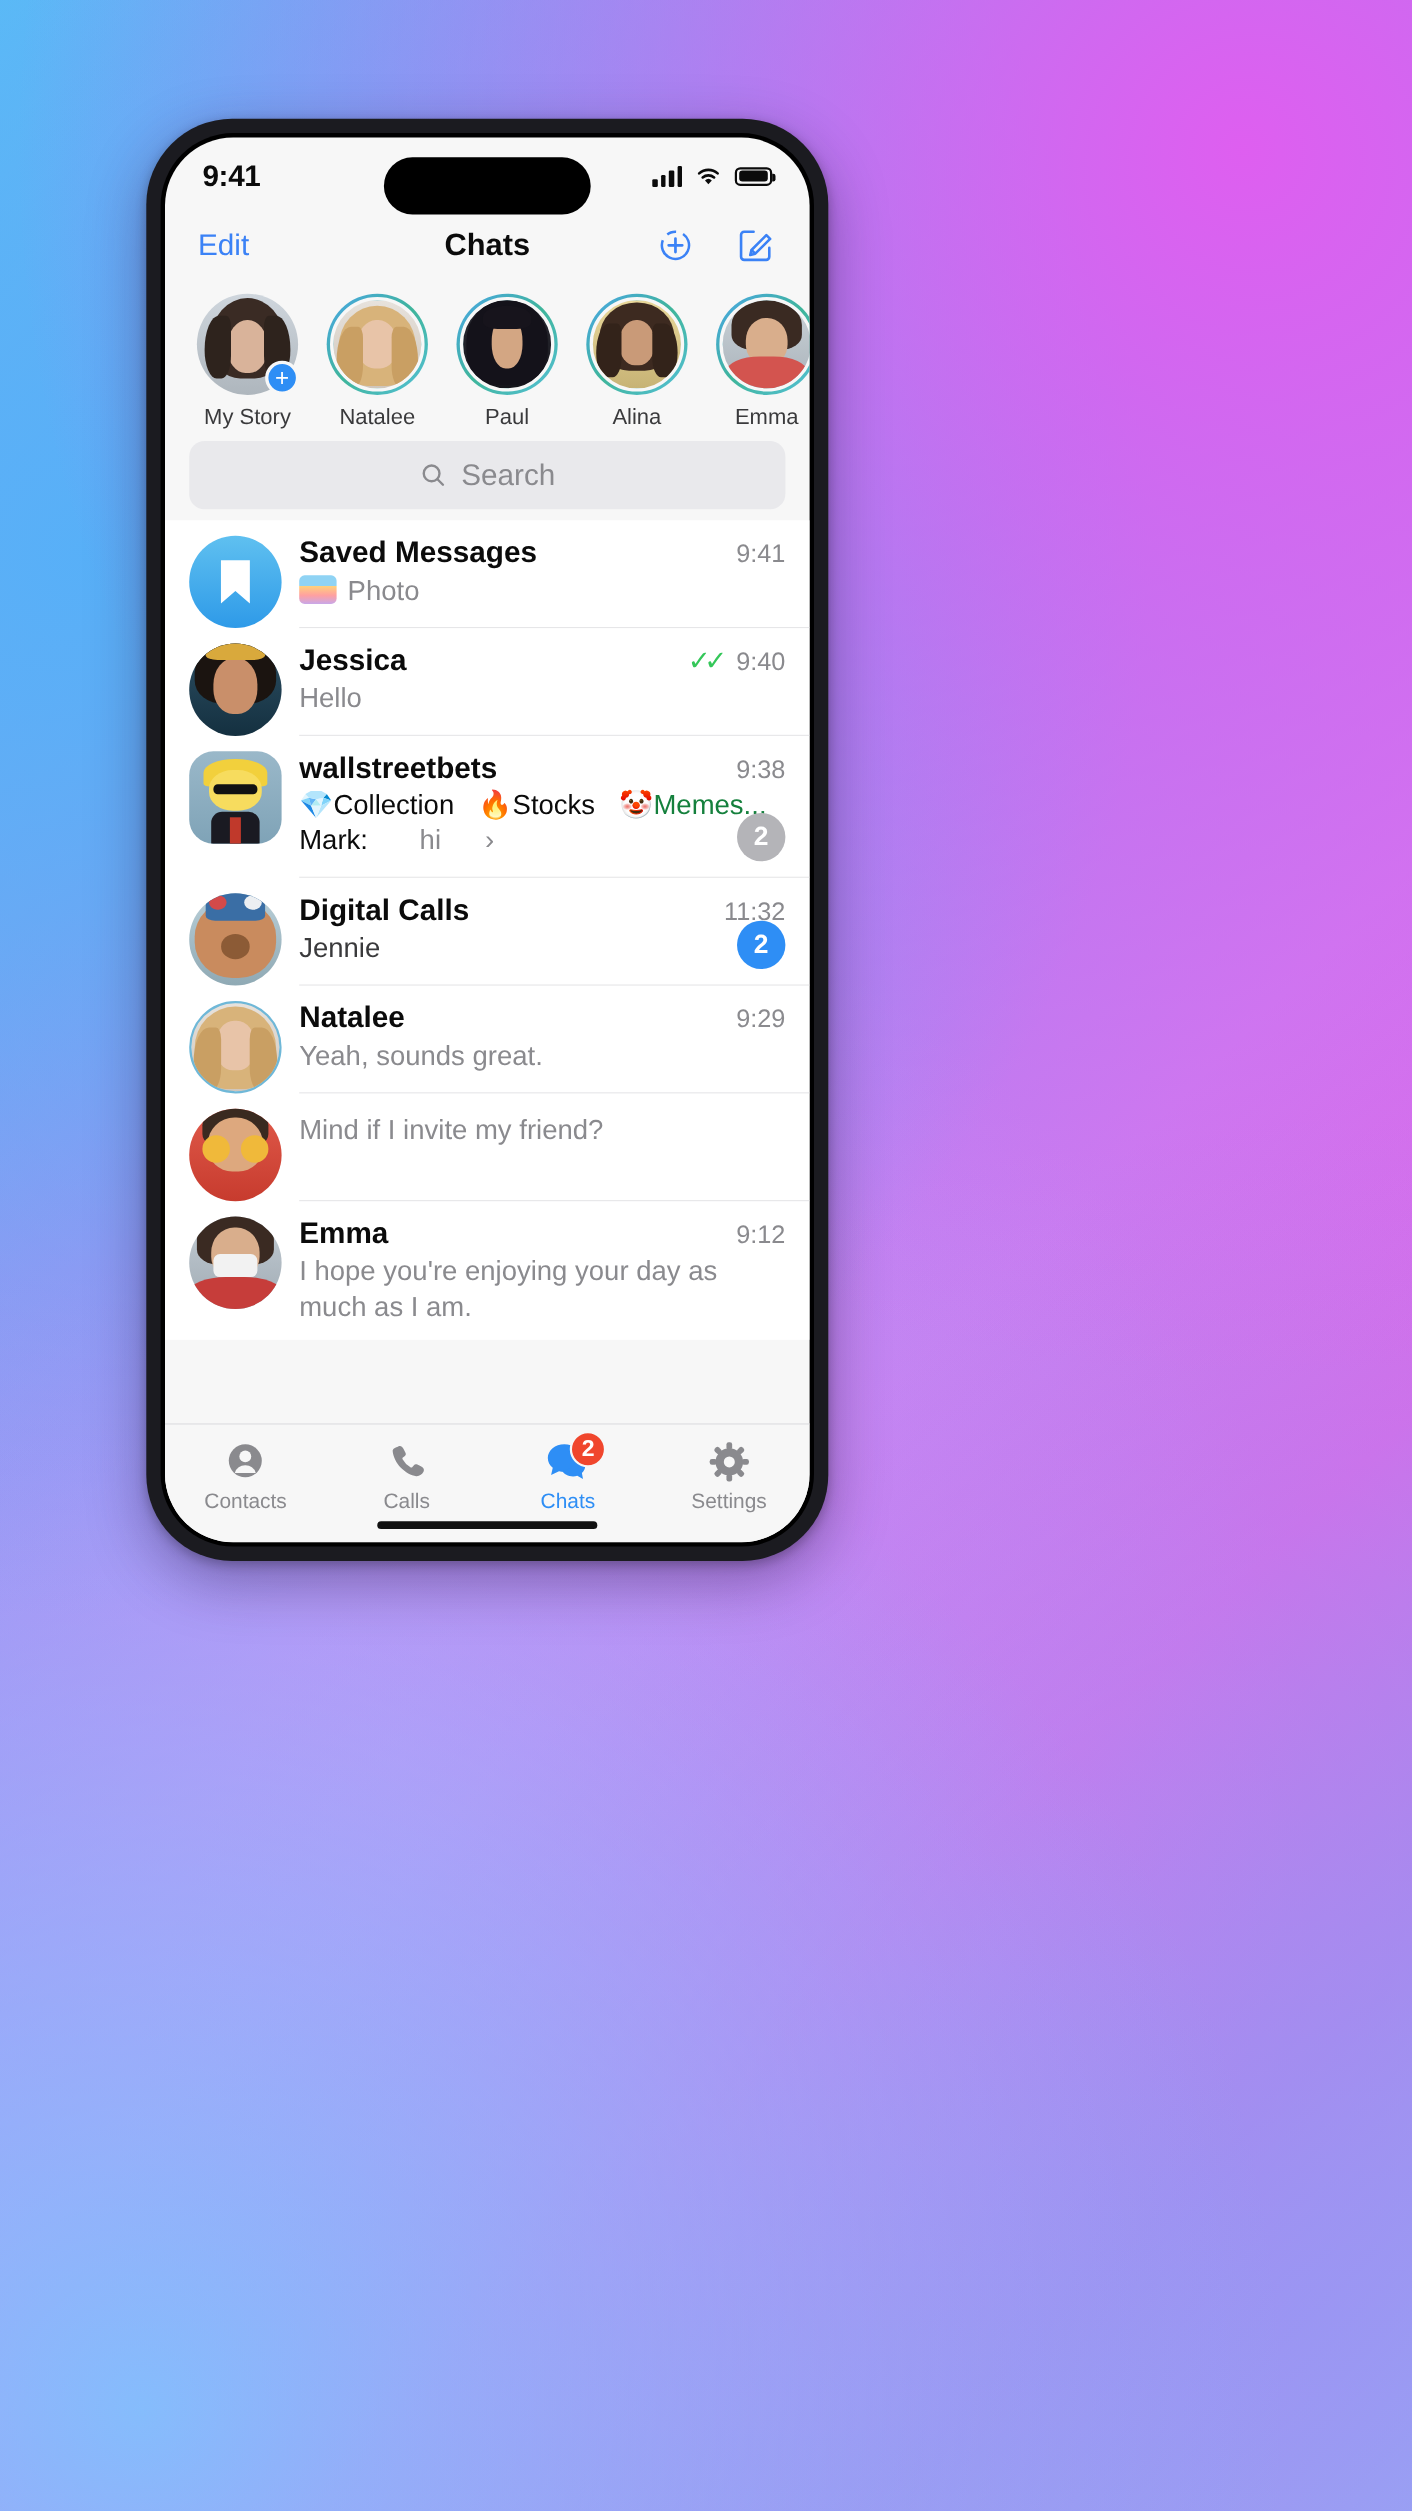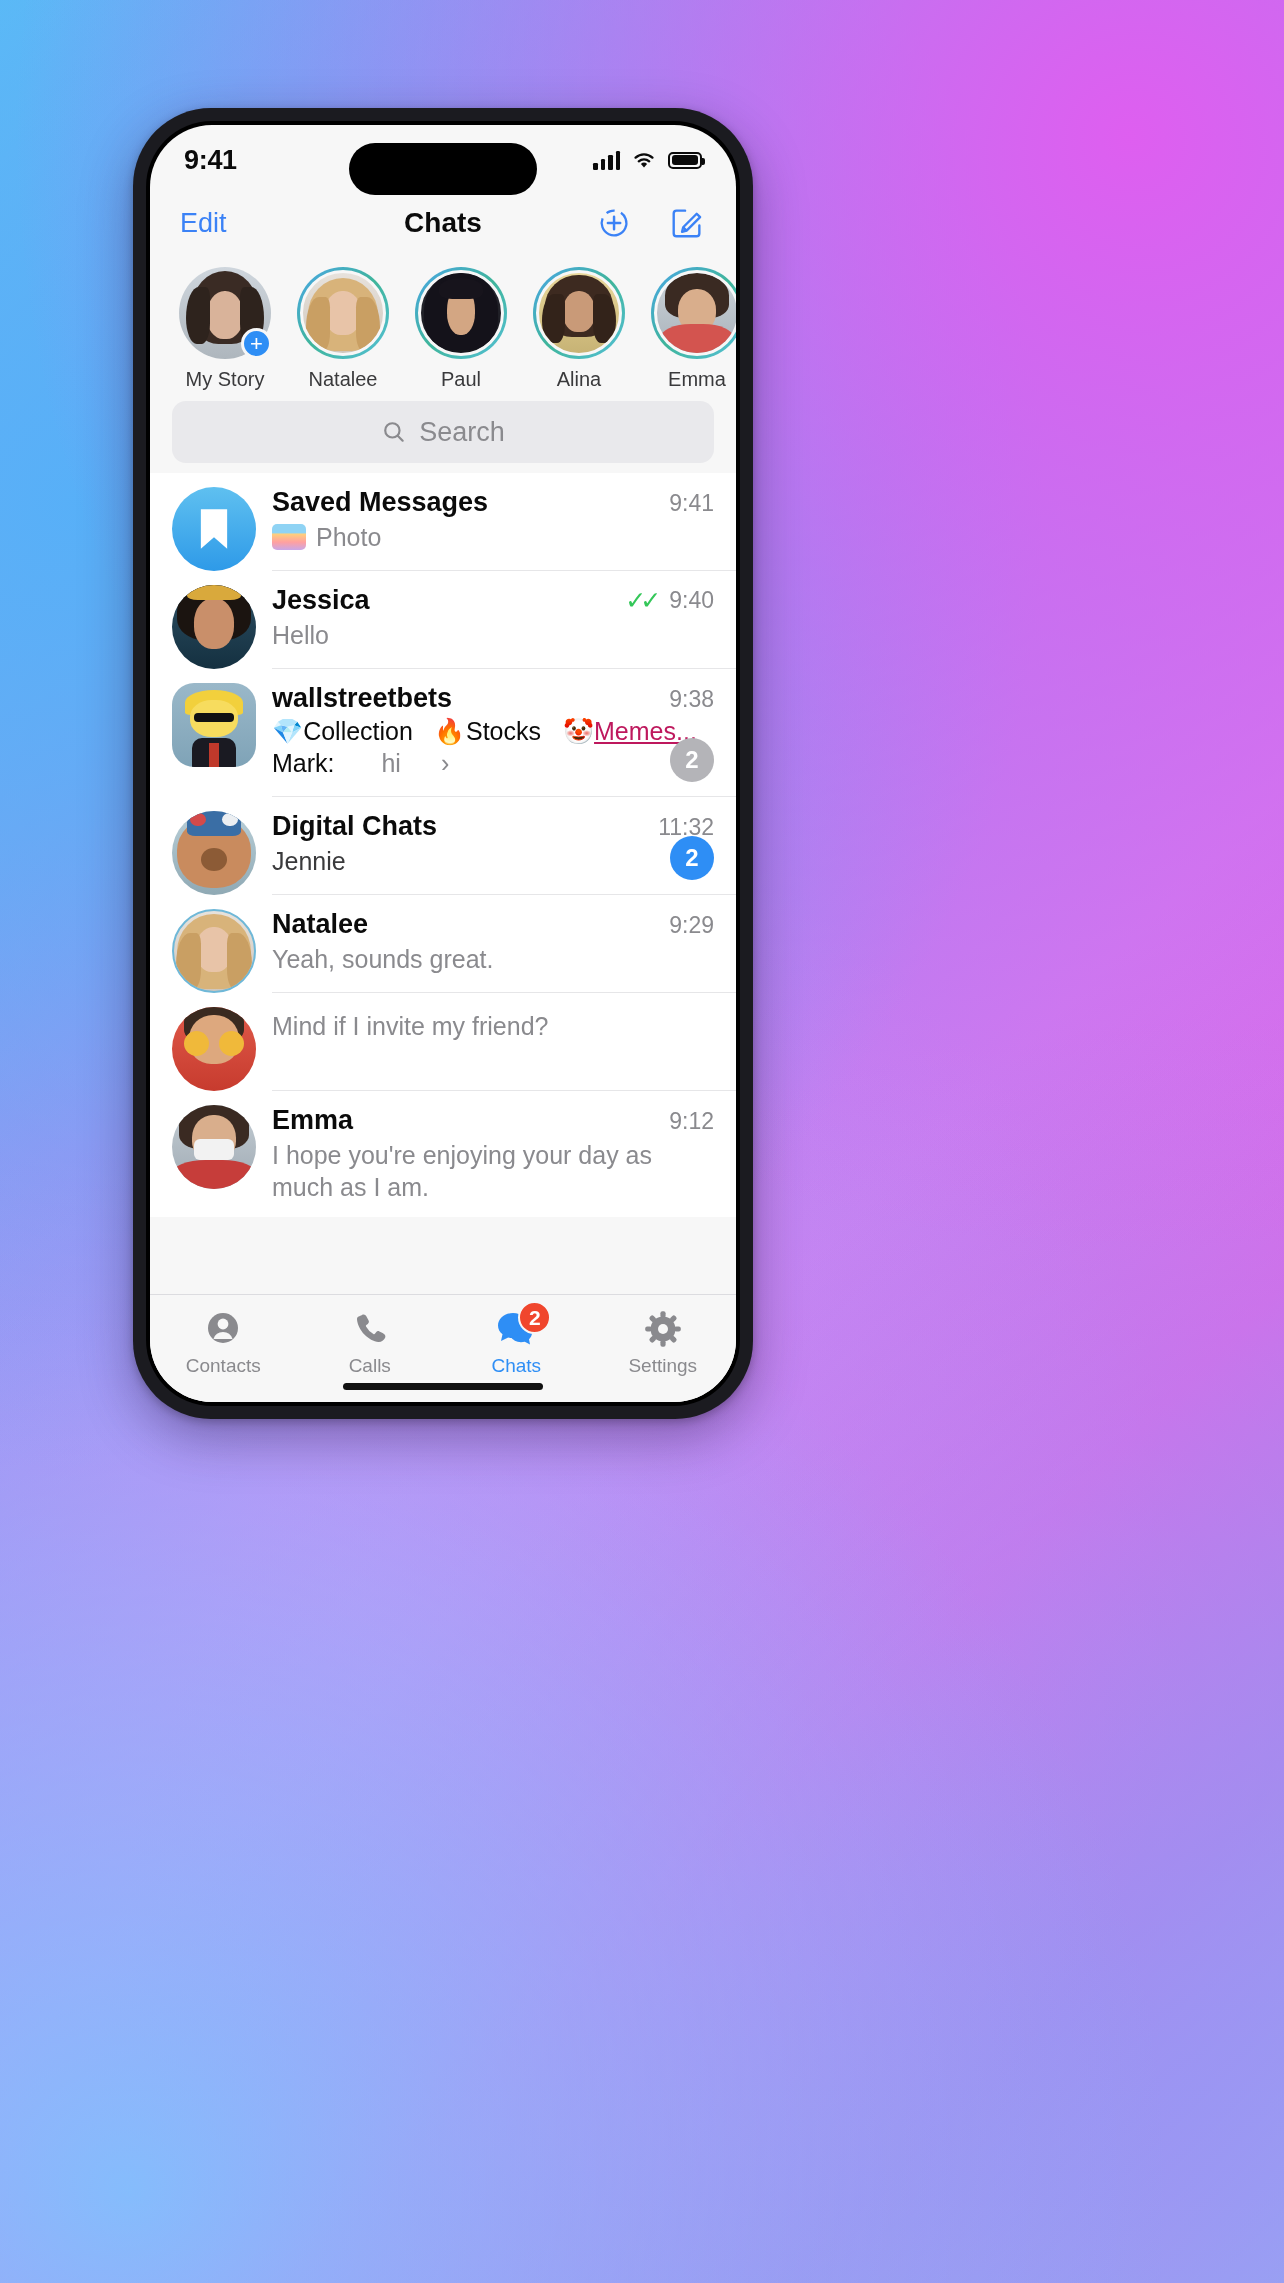--- a/index.html
+++ b/index.html
@@ -118,21 +118,21 @@
   }
   .row:last-child .row-body{ border-bottom:none; }
   .row-top{ display:flex; align-items:baseline; gap:10px; }
   .row-name{ font-size:27px; font-weight:700; color:#0b0b0b; white-space:nowrap; }
   .row-meta{ margin-left:auto; display:flex; align-items:center; gap:8px; flex:0 0 auto;}
   .row-time{ font-size:23px; color:#8a8a8e; }
   .row-sub{ font-size:25px; color:#8a8a8e; line-height:1.26; margin-top:4px; }
   .row-sub.dark{ color:#3a3a3c; }
   .tagline{ font-size:25px; margin-top:3px; white-space:nowrap; }
   .tagline b{ color:#0b0b0b; font-weight:400; }
-  .tagline .dim{ color:#be185d;text-decoration:underline; }
+  .tagline .dim{ color:#15803d; }
   .fromline{ font-size:25px; margin-top:3px; color:#0b0b0b; }
   .fromline .msg{ color:#8a8a8e;margin-left:40px; }
   .badge{
     min-width:44px; height:44px; border-radius:22px; padding:0 12px;
     display:flex; align-items:center; justify-content:center;
     font-size:24px; font-weight:700; color:#fff;
   }
   .badge.blue{ background:#2e8ef5; }
   .badge.grey{ background:#b4b4b8; }
   .badge-wrap{ display:flex; justify-content:flex-end; margin-top:4px; }
@@ -355,21 +355,21 @@
       <div class="row">
         <div class="row-av" style="background:linear-gradient(180deg,#b9cfd8,#8fa9b4)">
           <div style="position:absolute;left:6%;top:8%;width:88%;height:84%;background:#c98b5e;border-radius:46%"></div>
           <div style="position:absolute;left:18%;top:-4%;width:64%;height:34%;background:#3a6ea5;border-radius:50% 50% 16% 16%"></div>
           <div style="position:absolute;left:22%;top:2%;width:18%;height:16%;background:#d34a4a;border-radius:50%"></div>
           <div style="position:absolute;right:22%;top:2%;width:18%;height:16%;background:#eceff2;border-radius:50%"></div>
           <div style="position:absolute;left:34%;top:44%;width:32%;height:28%;background:#8c5b36;border-radius:50%"></div>
         </div>
         <div class="row-body">
           <div class="row-top">
-            <div class="row-name">Digital Chats</div>
+            <div class="row-name">Digital Calls</div>
             <div class="row-meta">
               <div class="row-time">11:32</div>
             </div>
           </div>
           <div class="row-sub dark">Jennie</div>
           <div class="badge-wrap" style="margin-top:-42px">
             <div class="badge blue">2</div>
           </div>
         </div>
       </div>

